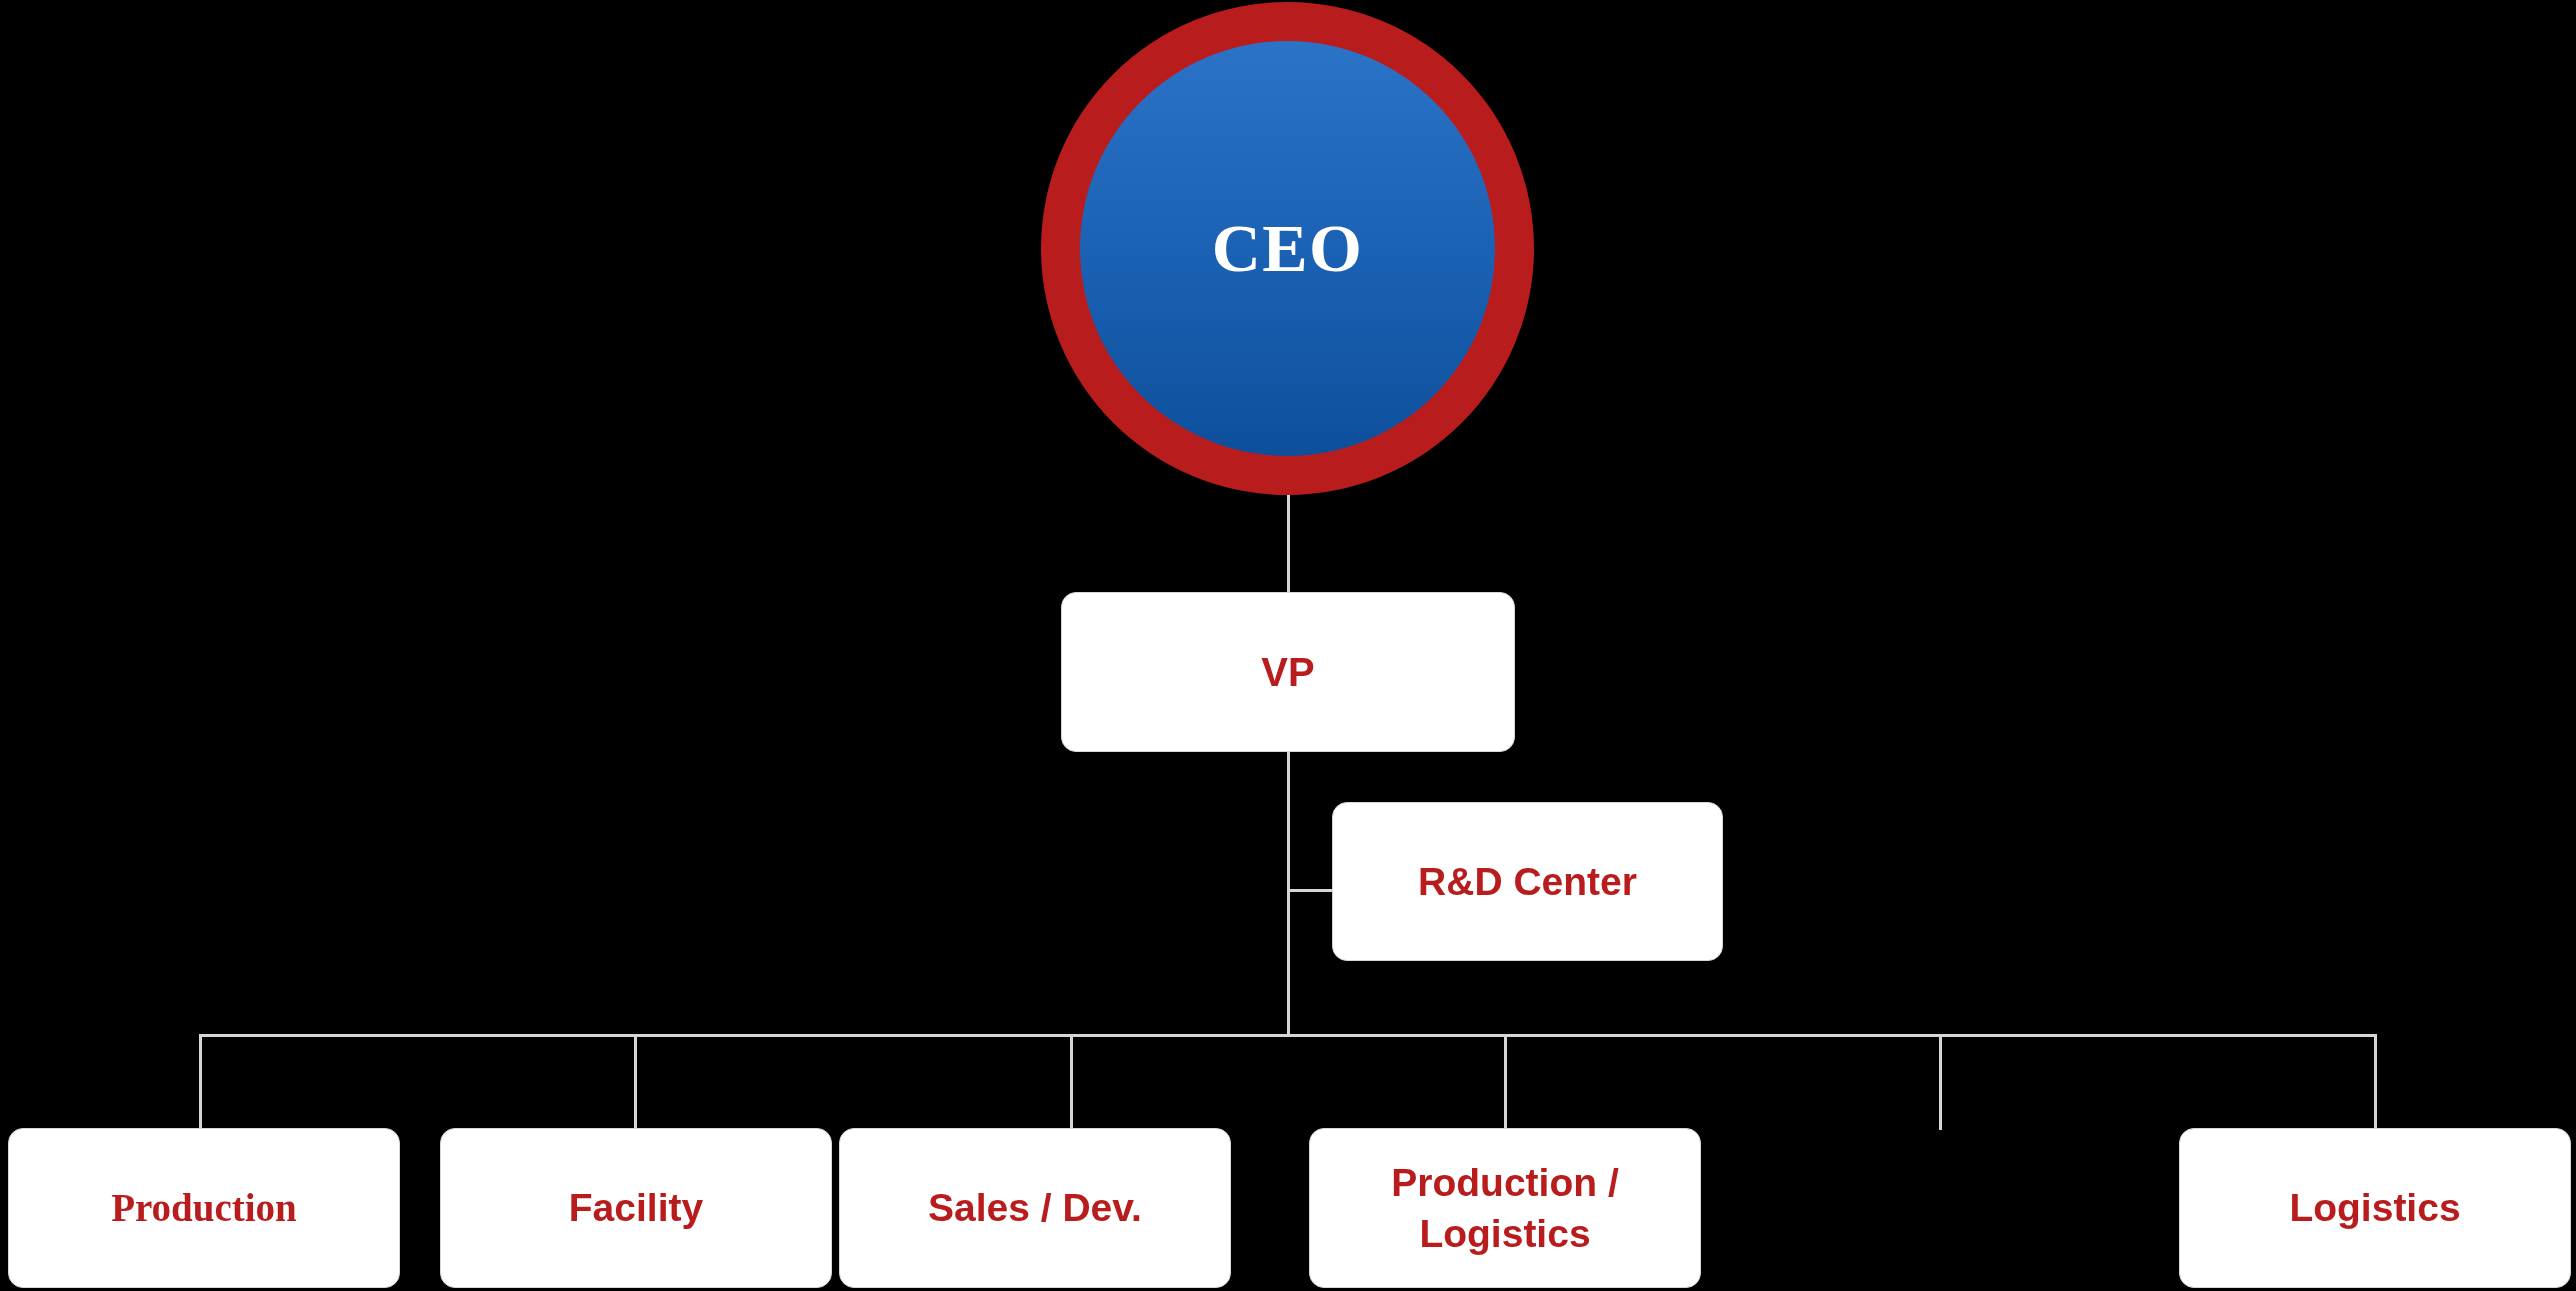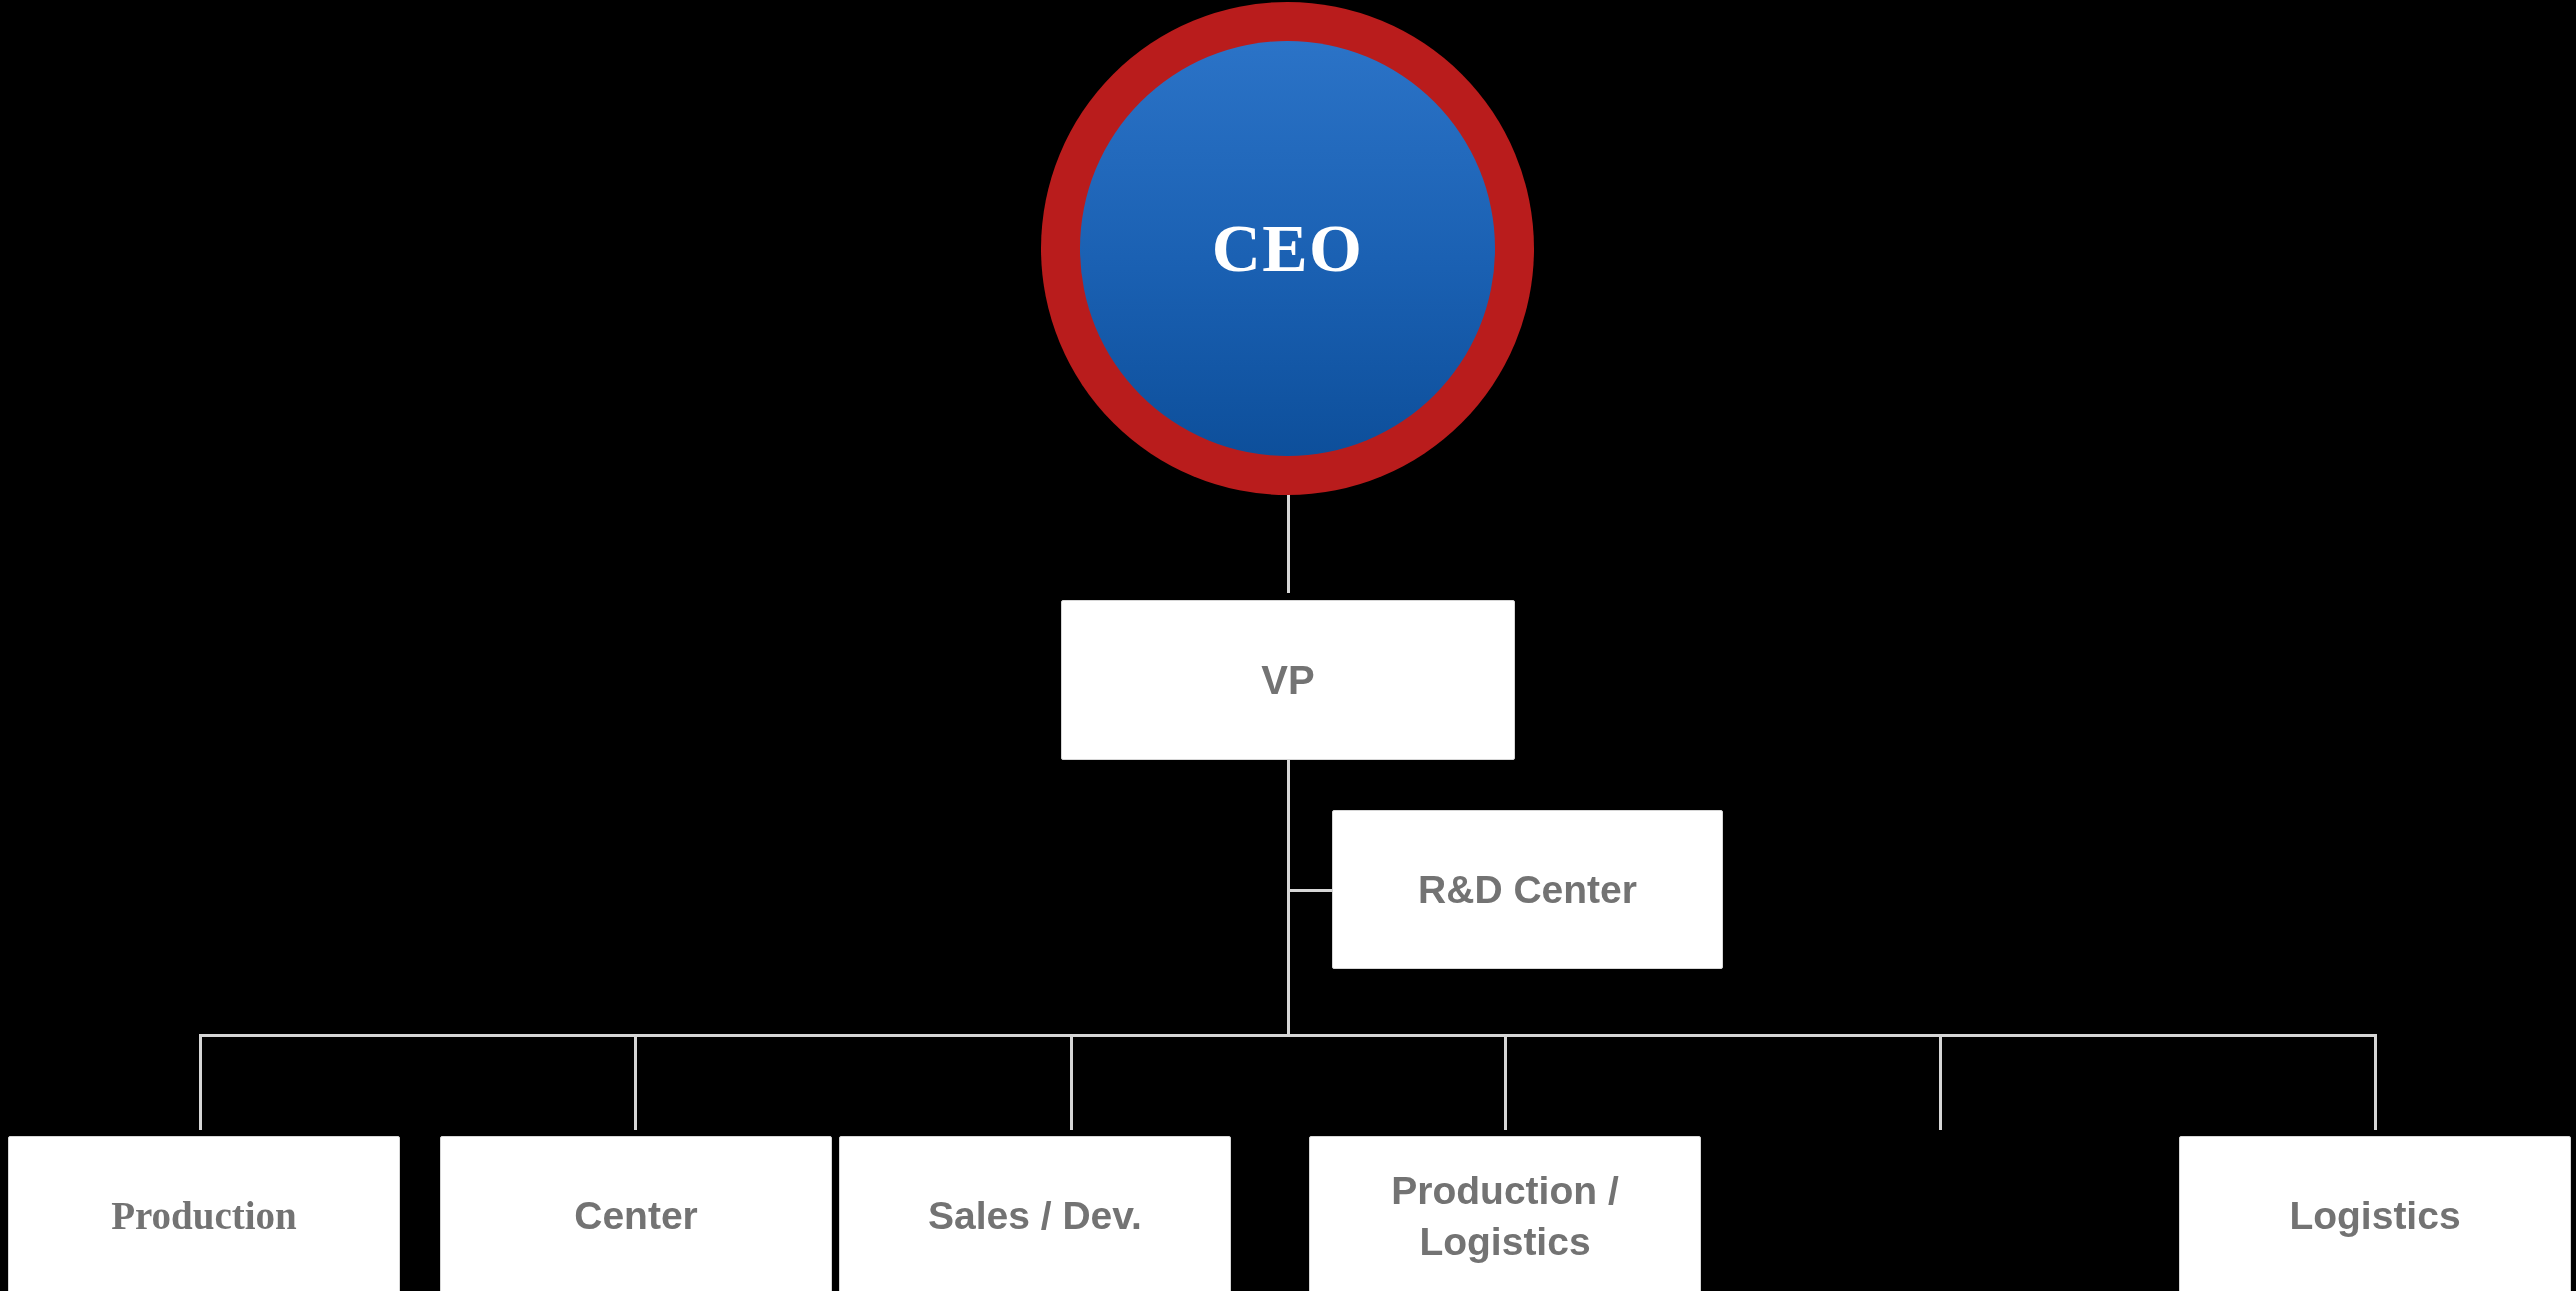--- a/index.html
+++ b/index.html
@@ -22,29 +22,28 @@
     background: #d6d6d6;
   }
   .v-line { width: 2.8px; }
   .h-line { height: 2.8px; }
 
   
   .node {
     position: absolute;
     background: #ffffff;
     border: 1.8px solid #d6d6d6;
-    border-radius: 2px;
+    border-radius: 15px;
     display: flex;
     align-items: center;
     justify-content: center;
     text-align: center;
-    color: #737373;
+    color: #b91c1c;
     font-weight: 700;
     box-sizing: border-box;
-    margin-top: 8px;
   }
 
   .node-vp {
     left: 1061px; top: 592px;
     width: 454px; height: 160px;
     font-size: 40px;
   }
   .node-rnd {
     left: 1332px; top: 802px;
     width: 391px; height: 159px;
@@ -128,21 +127,21 @@
   </div>
 
   <div class="node node-rnd">
     <span>R&amp;D Center</span>
   </div>
 
   <div class="node dept dept-0">
     <span>Production</span>
   </div>
   <div class="node dept dept-1">
-    <span>Center</span>
+    <span>Facility</span>
   </div>
   <div class="node dept dept-2">
     <span>Sales / Dev.</span>
   </div>
   <div class="node dept dept-3">
     <span>Production / Logistics</span>
   </div>
   <div class="node dept dept-5">
     <span>Logistics</span>
   </div>

